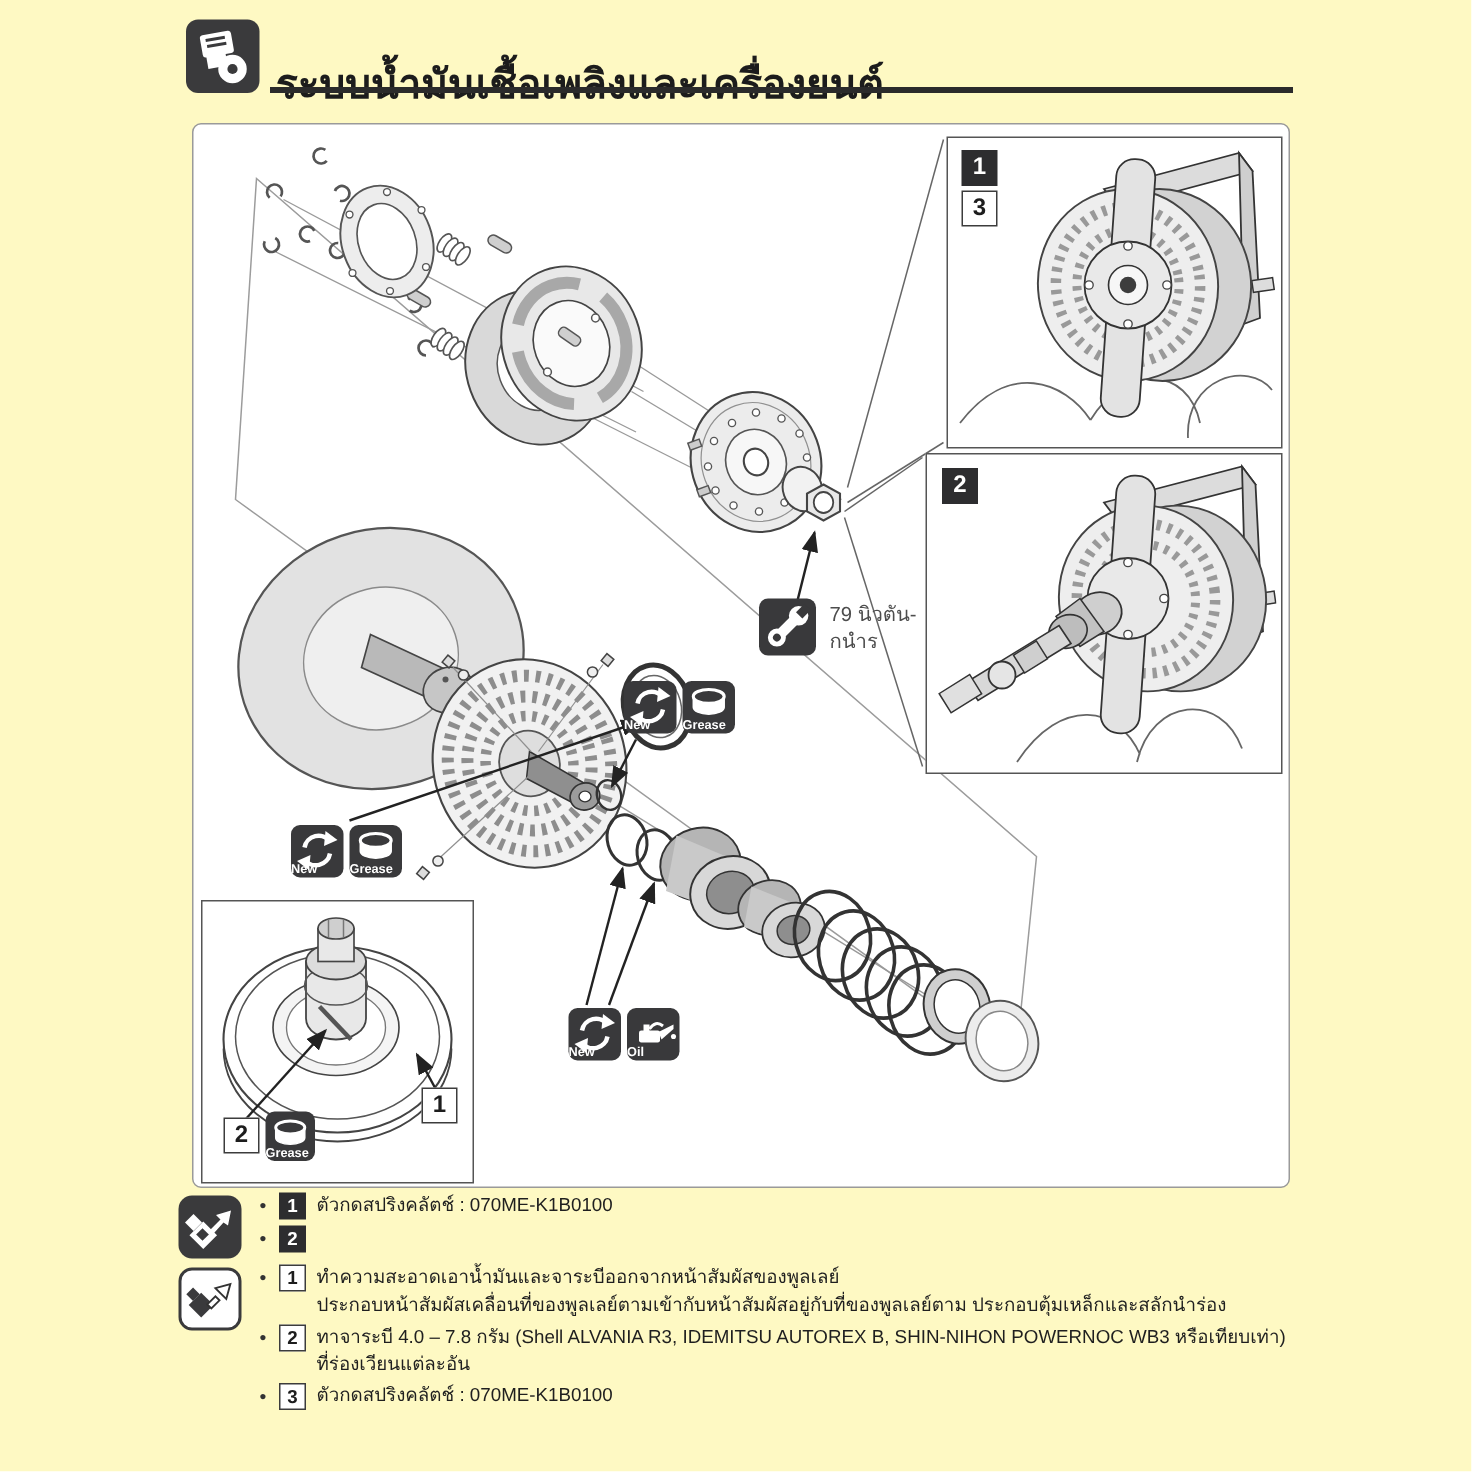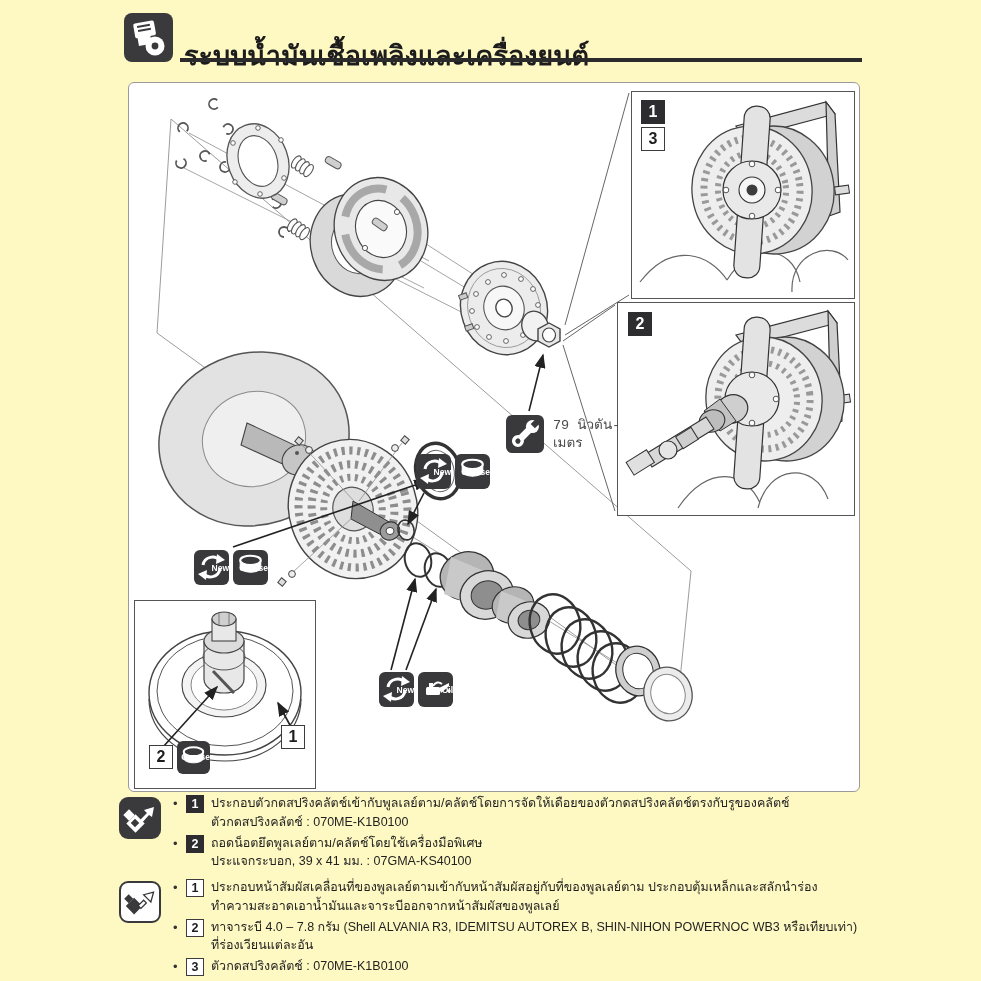--- a/index.html
+++ b/index.html
@@ -20,24 +20,24 @@
   .inset-middle{left:488px;top:219px;width:236px;height:212px;}
   .inset-bottom{left:5px;top:517px;width:180px;height:187px;}
 
   .badge{display:inline-flex;align-items:center;justify-content:center;font-weight:bold;box-sizing:border-box;}
   .badge.filled{background:#2d2d2f;color:#fff;}
   .badge.outline{background:#fff;color:#1d1d1d;border:1.7px solid #3c3c3c;}
   .inset-badge{position:absolute;width:24px;height:24px;font-size:16px;}
 
   .icon-tile{position:relative;width:35px;height:35px;background:#39393b;border-radius:6px;flex:0 0 auto;}
   .icon-tile svg{position:absolute;left:0;top:0;}
-  .tag-label{position:absolute;bottom:12px;left:0;right:0;text-align:right;color:#fff;font-size:8.5px;font-weight:bold;letter-spacing:0;}
+  .tag-label{position:absolute;bottom:1px;left:0;right:0;text-align:left;color:#fff;font-size:8.5px;font-weight:bold;letter-spacing:0;}
   .tag-pair{position:absolute;display:flex;gap:4px;}
 
-  .torque{position:absolute;left:377px;top:332px;display:flex;gap:9px;align-items:center;font-family:Liberation Mono, monospace;}
+  .torque{position:absolute;left:377px;top:316px;display:flex;gap:9px;align-items:center;}
   .torque .icon-tile{width:38px;height:38px;}
   .torque-text{font-size:13.5px;color:#4d4d4d;line-height:1.35;padding-top:2px;}
 
   
   .notes{position:absolute;left:119px;top:794px;width:748px;}
   .note-group{position:relative;padding-left:54px;margin-bottom:7px;}
   .group-icon{position:absolute;left:0;top:3px;width:42px;height:42px;border-radius:9px;}
   .group-icon.dark{background:#3a3a3c;}
   .group-icon.light{background:#fff;border:2.4px solid #3a3a3c;box-sizing:border-box;}
   .note-item{display:flex;align-items:flex-start;margin-bottom:2px;}
@@ -358,21 +358,21 @@
             <circle cx="19" cy="29" r="6"></circle>
           </g>
           <g transform="rotate(45 19 19)" fill="#39393b">
             <rect x="16" y="0" width="6" height="8"></rect>
             <circle cx="19" cy="29" r="2.6"></circle>
           </g>
         </svg>
       </div>
       <div class="torque-text">
         <div>79 นิวตัน-</div>
-        <div>เมตร</div>
+        <div>กนำร</div>
       </div>
     </div>
 
     <div class="tag-pair" style="left:287px;top:371px">
       <div class="icon-tile">
         <svg width="35" height="35" viewBox="0 0 35 35">
           <path d="M 9,15 A 9.5 9.5 0 0 1 26 11" fill="none" stroke="#fff" stroke-width="3"></path>
           <polygon points="23,4 31,10 22,14" fill="#fff"></polygon>
           <path d="M 26,19 A 9.5 9.5 0 0 1 9 23" fill="none" stroke="#fff" stroke-width="3"></path>
           <polygon points="12,30 4,24 13,20" fill="#fff"></polygon>
@@ -440,49 +440,44 @@
             <rect x="6" y="14" width="8" height="8" transform="rotate(45 10 18)"></rect>
             <polygon points="18,26 28,16 25,13 35,10 33,20 30,18 21,28"></polygon>
           </g>
           <rect x="13" y="23" width="6" height="6" transform="rotate(45 16 26)" fill="#3a3a3c"></rect>
         </svg>
       </div>
       <div class="note-item">
         <span class="bullet">•</span>
         <span class="badge filled">1</span>
         <div class="note-text">
-          <div>ประกอบตัวกดสปริงคลัตช์เข้ากับพูลเลย์ตาม/คลัตช์โดยการจัดให้เดือยของตัวกดสปริงคลัตช์ตรงกับรูของคลัตช์</div>
           <div class="spec">ตัวกดสปริงคลัตช์ : 070ME-K1B0100</div>
         </div>
       </div>
       <div class="note-item">
         <span class="bullet">•</span>
         <span class="badge filled">2</span>
-        <div class="note-text">
-          <div>ถอดน็อตยึดพูลเลย์ตาม/คลัตช์โดยใช้เครื่องมือพิเศษ</div>
-          <div class="spec">ประแจกระบอก, 39 x 41 มม. : 07GMA-KS40100</div>
-        </div>
       </div>
     </div>
 
     <div class="note-group">
       <div class="group-icon light">
         <svg width="38" height="38" viewBox="0 0 42 42">
           <rect x="8" y="19" width="13" height="13" transform="rotate(45 14.5 25.5)" fill="#3a3a3c"></rect>
           <rect x="5" y="14" width="7" height="7" transform="rotate(45 8.5 17.5)" fill="#3a3a3c"></rect>
           <polygon points="19,25 25,19 28,22 22,28" fill="#fff" stroke="#333" stroke-width="1.4"></polygon>
           <polygon points="25,13 36,10 33,21 29,17 25,13" fill="#fff" stroke="#333" stroke-width="1.4"></polygon>
         </svg>
       </div>
       <div class="note-item">
         <span class="bullet">•</span>
         <span class="badge outline">1</span>
         <div class="note-text">
+          <div>ทำความสะอาดเอาน้ำมันและจาระบีออกจากหน้าสัมผัสของพูลเลย์</div>
           <div>ประกอบหน้าสัมผัสเคลื่อนที่ของพูลเลย์ตามเข้ากับหน้าสัมผัสอยู่กับที่ของพูลเลย์ตาม ประกอบตุ้มเหล็กและสลักนำร่อง</div>
-          <div>ทำความสะอาดเอาน้ำมันและจาระบีออกจากหน้าสัมผัสของพูลเลย์</div>
         </div>
       </div>
       <div class="note-item">
         <span class="bullet">•</span>
         <span class="badge outline">2</span>
         <div class="note-text">
           <div>ทาจาระบี 4.0 – 7.8 กรัม (Shell ALVANIA R3, IDEMITSU AUTOREX B, SHIN-NIHON POWERNOC WB3 หรือเทียบเท่า) ที่ร่องเวียนแต่ละอัน</div>
         </div>
       </div>
       <div class="note-item">

